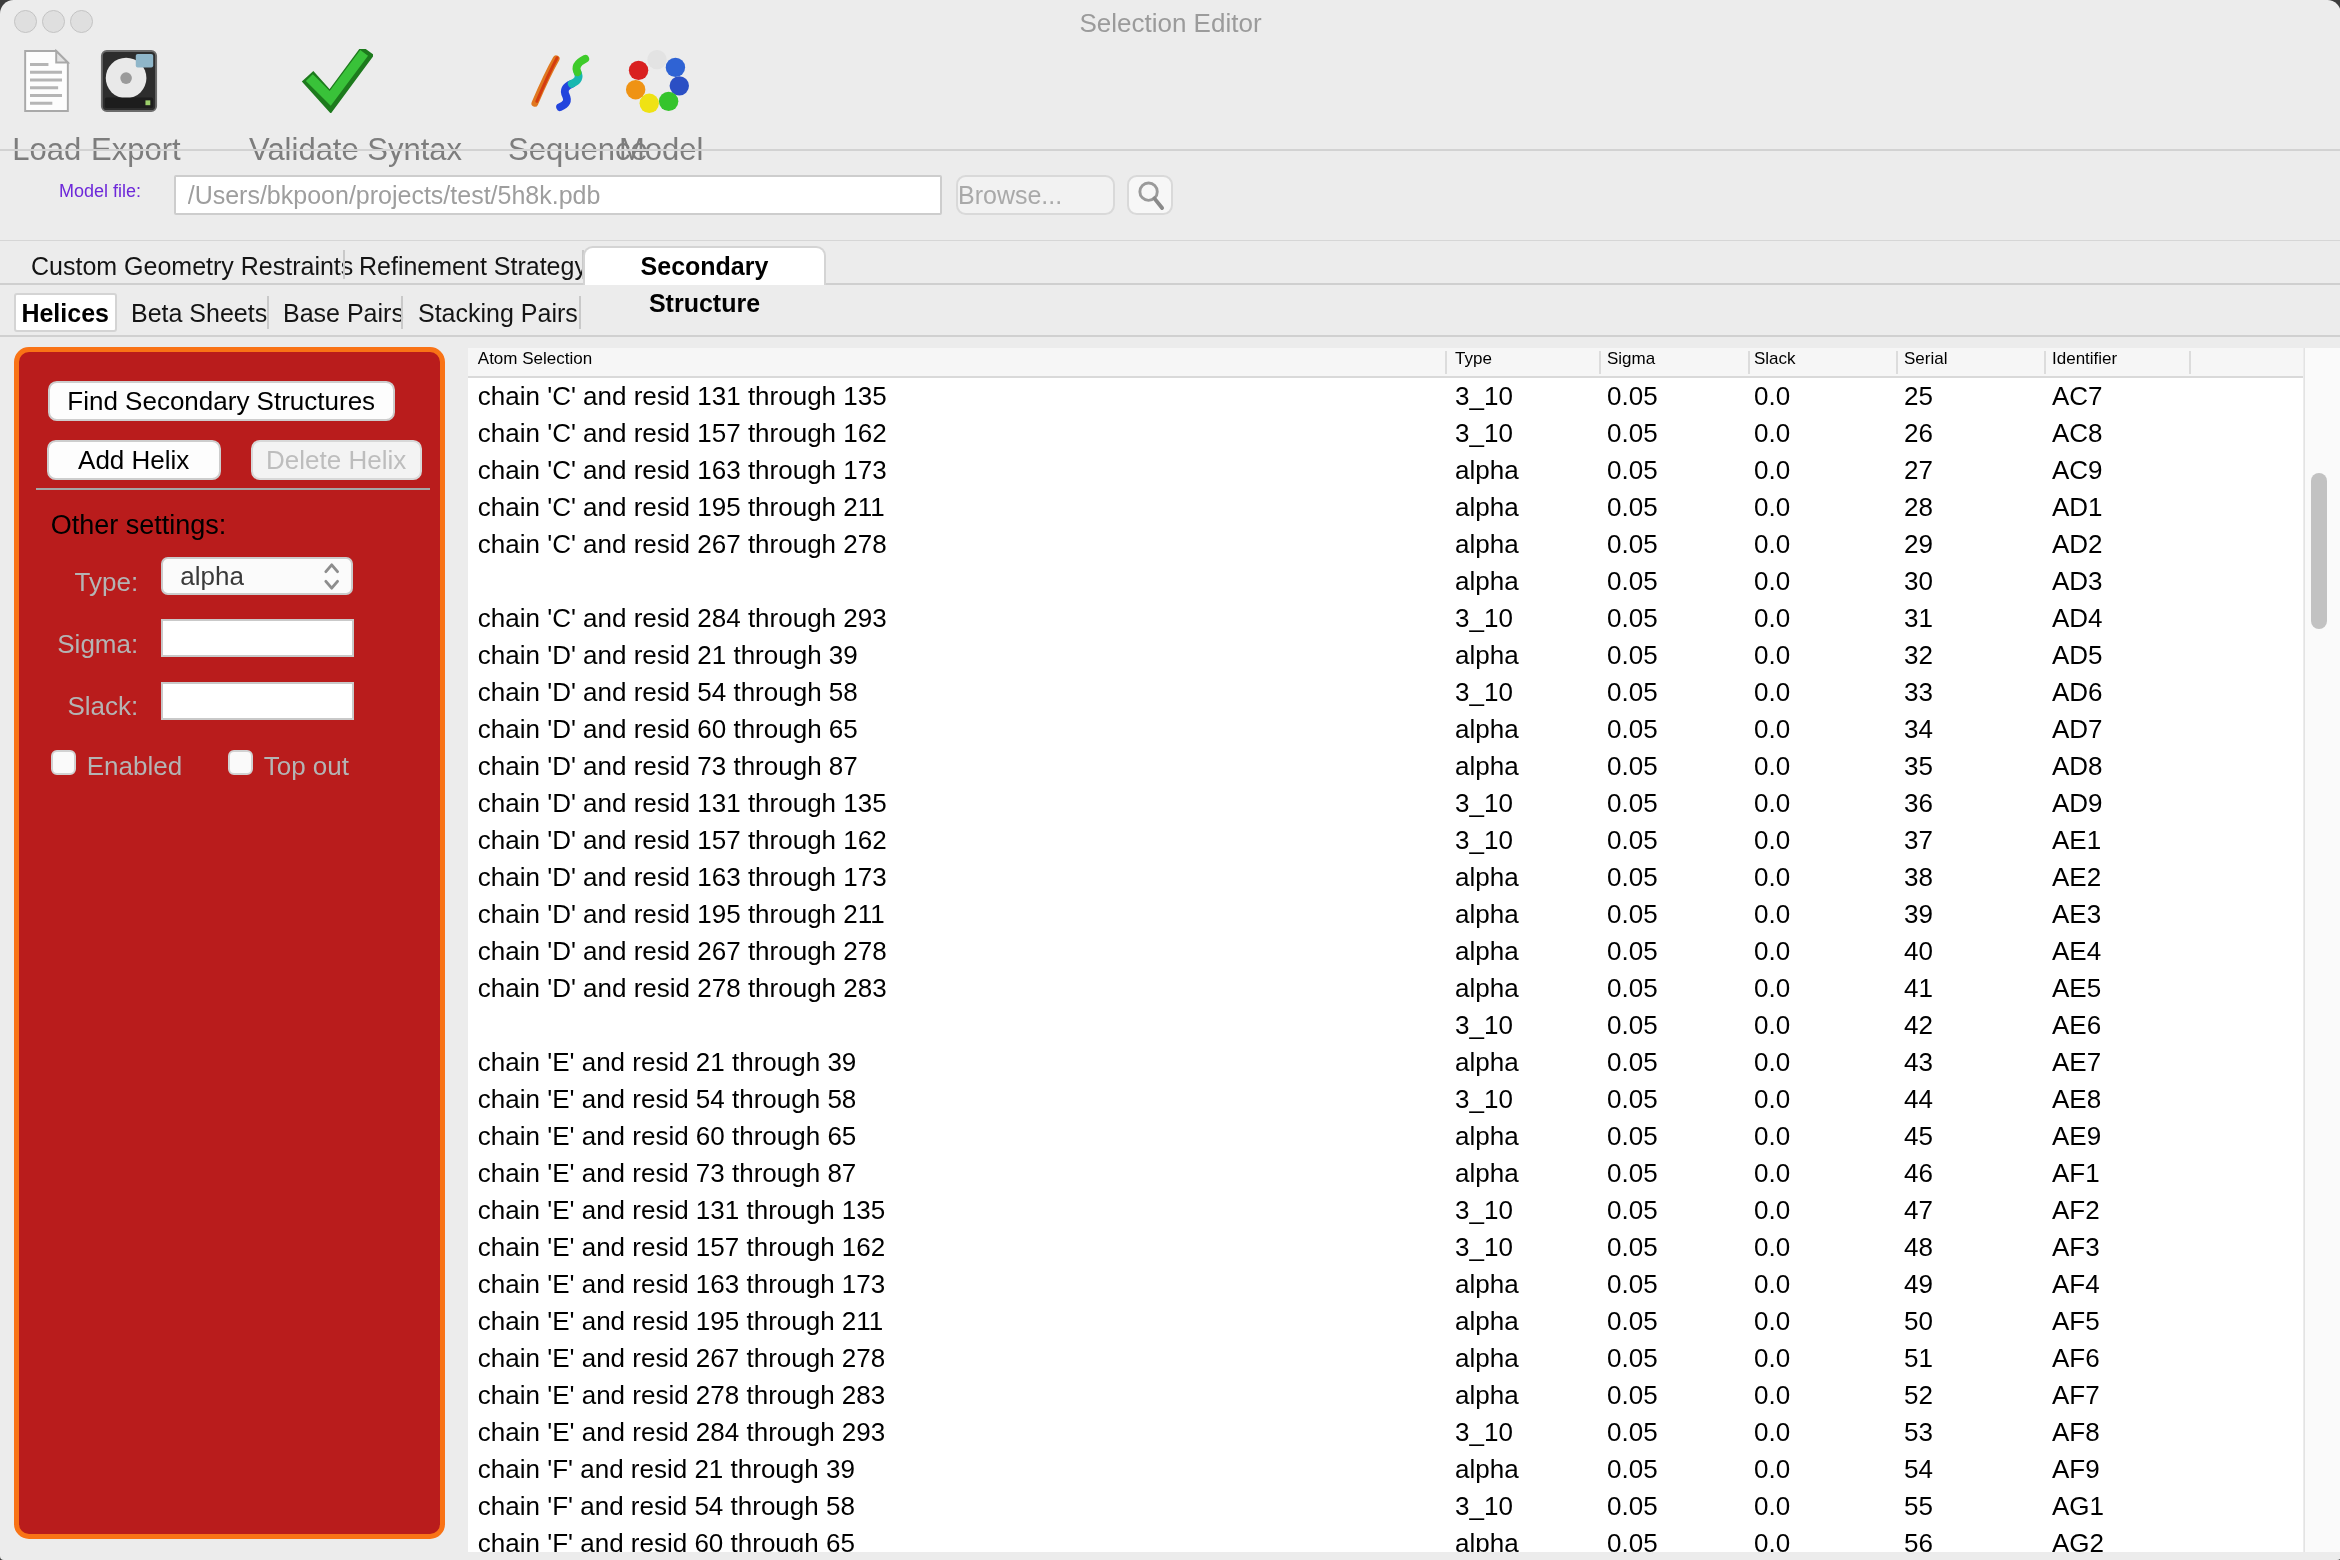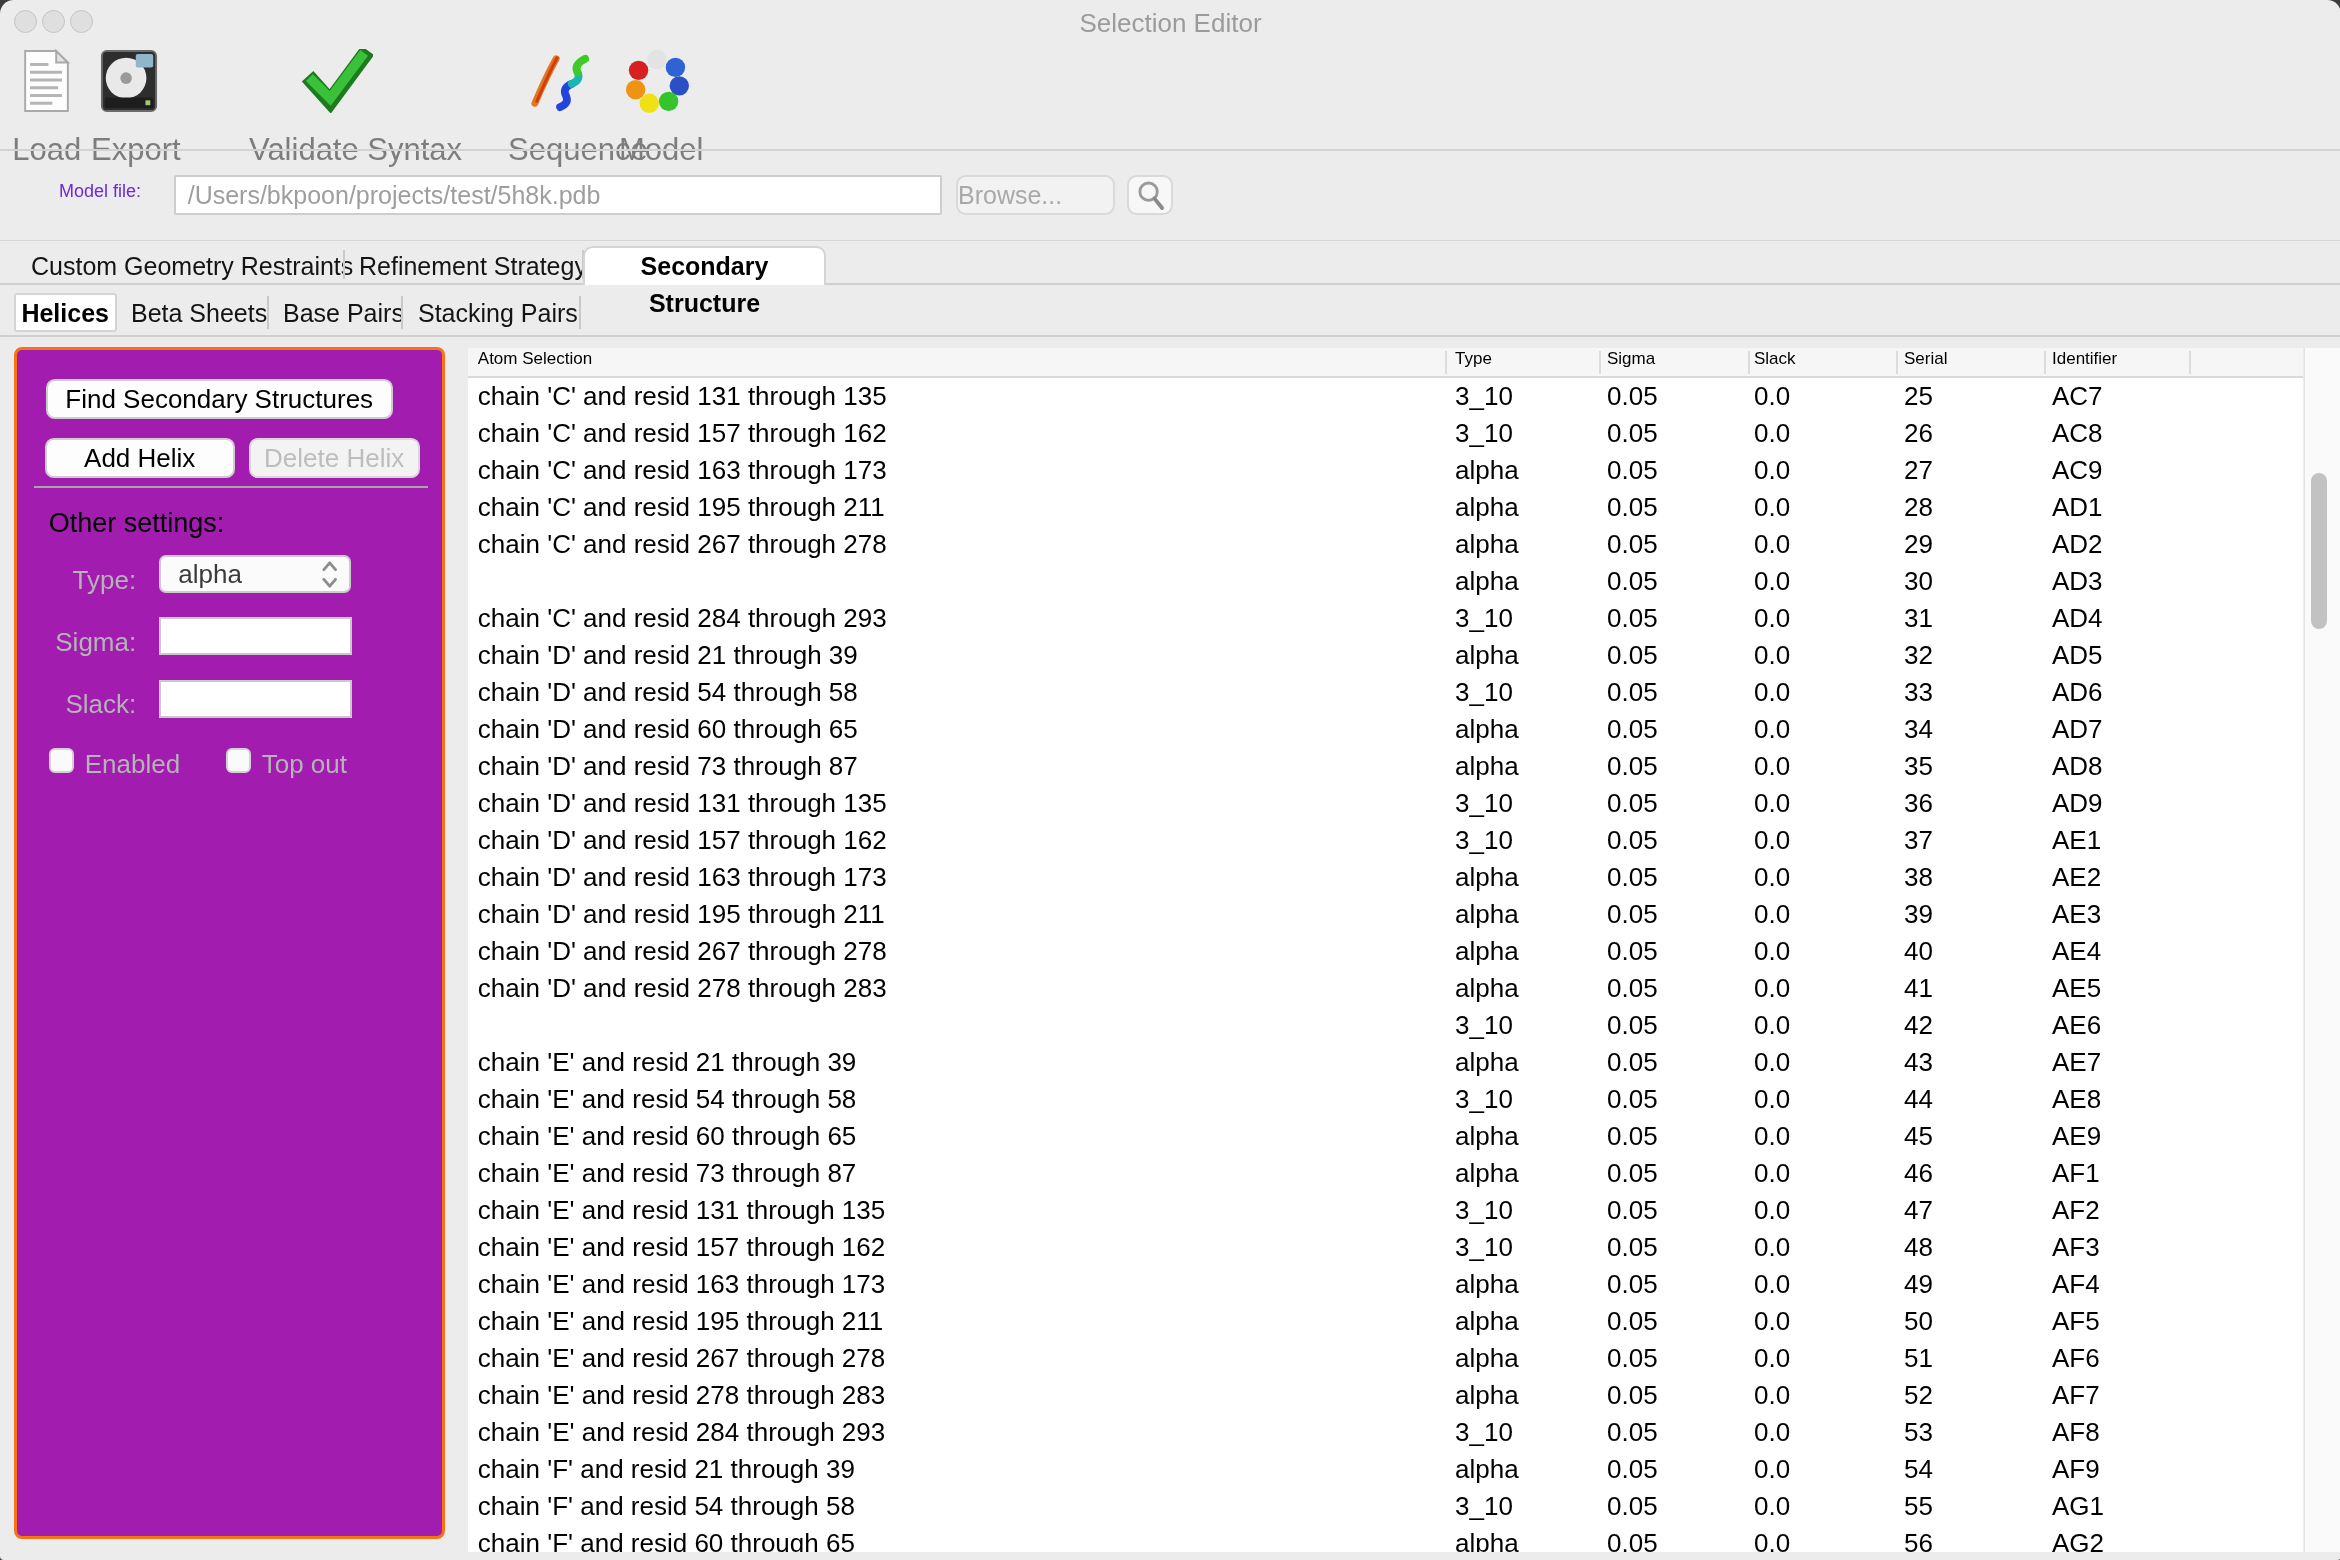--- a/index.html
+++ b/index.html
@@ -41,26 +41,26 @@
   #tabs-bottom-line{position:absolute;top:283px;left:0;width:2341px;height:2px;background:#cfcfcf;z-index:1;}
   .subtab{position:absolute;top:299px;font-size:25px;color:#141414;white-space:nowrap;}
   .subtabsep{position:absolute;top:296px;width:2px;height:33px;background:#c9c9c9;}
   #subtab-selected{position:absolute;left:13.7px;top:293px;width:103px;height:39px;background:#fff;
         border:2px solid #d4d4d4;border-radius:3px;z-index:3;text-align:center;font-size:25px;
         font-weight:bold;color:#000;line-height:36px;}
   #subtabs-bottom-line{position:absolute;top:335px;left:0;width:2341px;height:2px;background:#d0d0d0;}
 
   
   #left-panel{position:absolute;left:13.7px;top:347px;width:431px;height:1192px;
-        background:#a21caf;border:3px solid #f97316;border-radius:8px;}
+        background:#b91c1c;border:5px solid #f97316;border-radius:15px;}
   .btn{position:absolute;background:#fdfdfd;border:2px solid #cdcdcd;border-radius:8.8px;
         font-size:26px;color:#000;text-align:center;}
   .btn.disabled{color:#bdbdbd;background:#f3f3f3;border-color:#d8d8d8;}
   #find-button{left:29px;top:29px;width:347px;height:40px;line-height:37px;}
-  #add-button{left:28px;top:88px;width:190px;height:40px;line-height:37px;}
+  #add-button{left:28px;top:88px;width:174px;height:40px;line-height:37px;}
   #delete-button{left:232px;top:88px;width:171px;height:40px;line-height:37px;}
   #panel-divider{position:absolute;left:17.6px;top:136px;width:394px;height:2px;background:#a6a6a6;}
   #other-settings-label{position:absolute;left:32px;top:158px;font-size:27px;font-weight:500;color:#000;}
   .fieldlabel{position:absolute;left:19.5px;width:100px;text-align:right;font-size:26px;color:#b4b4b4;}
   #type-dropdown{position:absolute;left:142px;top:205px;width:192px;height:38px;background:#fbfbfb;
         border:2px solid #cbcbcb;border-radius:6.8px;display:flex;align-items:center;}
   #type-dropdown .val{font-size:26px;color:#3a3a3a;margin-left:17.6px;flex:1;}
   .textfield{position:absolute;left:142px;width:193px;height:38px;background:#fff;
         border:2px solid #c9c9c9;font-size:25px;color:#333;padding:0 7.8px;outline:none;}
   .checkbox{position:absolute;width:25px;height:25px;background:#fafafa;border:2px solid #d2d2d2;border-radius:5.9px;}

